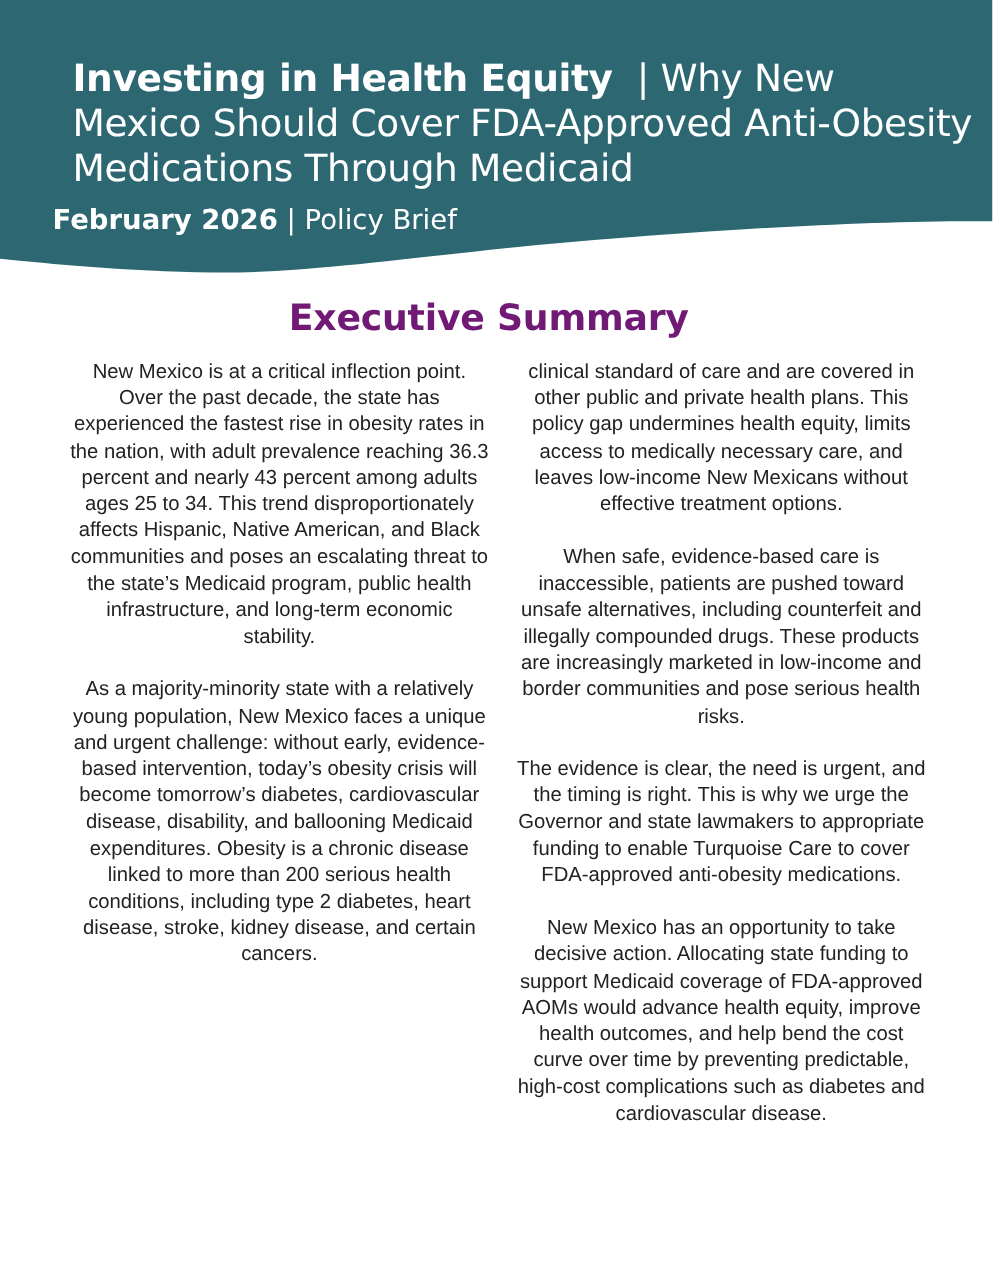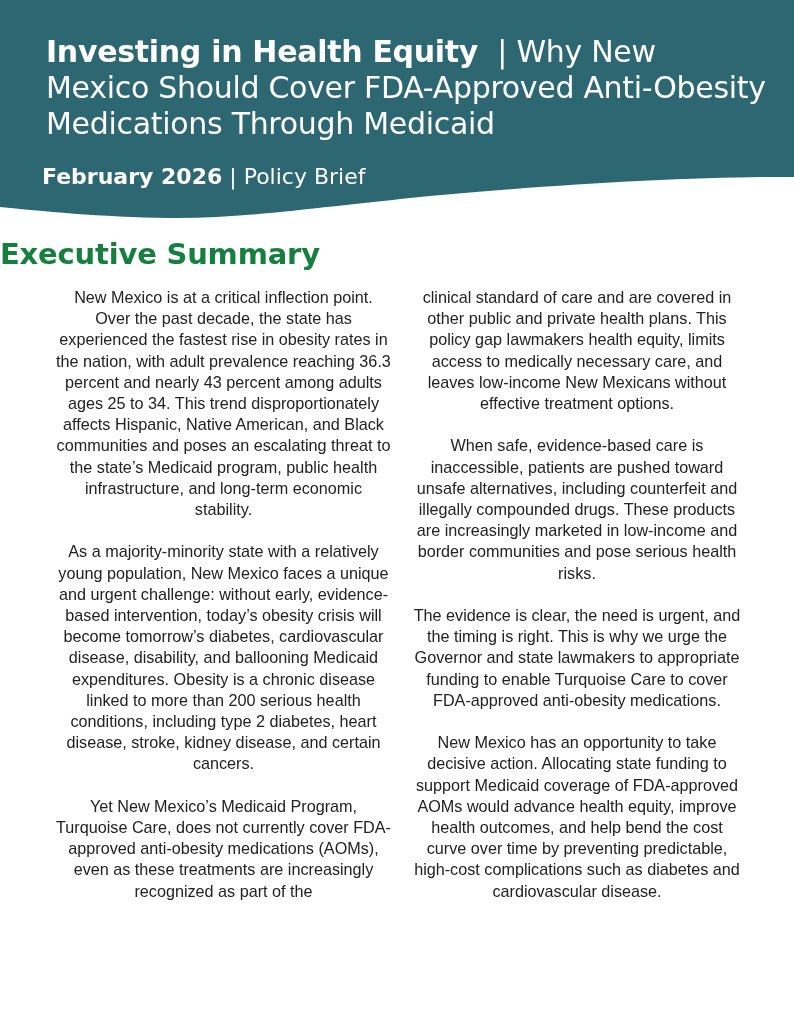--- a/index.html
+++ b/index.html
@@ -9,33 +9,33 @@
     font-family: "Liberation Sans", "DejaVu Sans", sans-serif;
   }
   .header-wave {
     position: absolute; left: 0; top: 0; width: 794px; height: 225px;
   }
   .title {
     position: absolute; left: 42px; top: 30px; width: 720px;
     color: #ffffff; font-size: 30px; line-height: 36px;
     font-family: "DejaVu Sans", "Liberation Sans", sans-serif;
     font-weight: normal; letter-spacing: -0.3px;
-    margin: 4px;
+    margin: 16px;
   }
   .title .bold { font-weight: bold; }
   .title .sep { margin-left: 10px; }
   .meta {
     position: absolute; left: 42px; top: 165px;
     color: #ffffff; font-size: 22px; line-height: 24px;
     font-family: "DejaVu Sans", "Liberation Sans", sans-serif;
   }
   .meta .bold { font-weight: bold; }
   .exec-title {
-    position: absolute; left: 0; top: 234px; width: 782px; 
-    color: #15803d; font-size: 29px; font-weight: bold;
+    position: absolute; left: 0; top: 234px; width: 782px; text-align: center;
+    color: #701a75; font-size: 29px; font-weight: bold;
     font-family: "DejaVu Sans", "Liberation Sans", sans-serif;
     margin: 0; line-height: 40px; letter-spacing: -0.2px;
   }
   .col {
     position: absolute; top: 287px;
     font-size: 16.2px; line-height: 21.2px; color: #222222;
   }
   .col.left { left: 56px; width: 335px; }
   .col.right { left: 412px; width: 330px; }
   .col p { margin: 0 0 21.2px 0; text-align: center; }
@@ -57,21 +57,20 @@
   <span class="bold">February 2026</span>
   <span>|</span>
   <span>Policy Brief</span>
 </div>
 
 <h2 class="exec-title">Executive Summary</h2>
 
 <div class="col left">
   <p>New Mexico is at a critical inflection point. Over the past decade, the state has experienced the fastest rise in obesity rates in the nation, with adult prevalence reaching 36.3 percent and nearly 43 percent among adults ages 25 to 34. This trend disproportionately affects Hispanic, Native American, and Black communities and poses an escalating threat to the state’s Medicaid program, public health infrastructure, and long-term economic stability.</p>
   <p>As a majority-minority state with a relatively young population, New Mexico faces a unique and urgent challenge: without early, evidence-based intervention, today’s obesity crisis will become tomorrow’s diabetes, cardiovascular disease, disability, and ballooning Medicaid expenditures. Obesity is a chronic disease linked to more than 200 serious health conditions, including type 2 diabetes, heart disease, stroke, kidney disease, and certain cancers.</p>
-  <p>Yet New Mexico’s Medicaid Program, Turquoise Care, does not currently cover FDA-approved anti-obesity medications (AOMs), even as these treatments are increasingly recognized as part of the</p>
 </div>
 
 <div class="col right">
-  <p>clinical standard of care and are covered in other public and private health plans. This policy gap lawmakers health equity, limits access to medically necessary care, and leaves low-income New Mexicans without effective treatment options.</p>
+  <p>clinical standard of care and are covered in other public and private health plans. This policy gap undermines health equity, limits access to medically necessary care, and leaves low-income New Mexicans without effective treatment options.</p>
   <p>When safe, evidence-based care is inaccessible, patients are pushed toward unsafe alternatives, including counterfeit and illegally compounded drugs. These products are increasingly marketed in low-income and border communities and pose serious health risks.</p>
   <p>The evidence is clear, the need is urgent, and the timing is right. This is why we urge the Governor and state lawmakers to appropriate funding to enable Turquoise Care to cover FDA-approved anti-obesity medications.</p>
   <p>New Mexico has an opportunity to take decisive action. Allocating state funding to support Medicaid coverage of FDA-approved AOMs would advance health equity, improve health outcomes, and help bend the cost curve over time by preventing predictable, high-cost complications such as diabetes and cardiovascular disease.</p>
 </div>
 
 </body></html>

